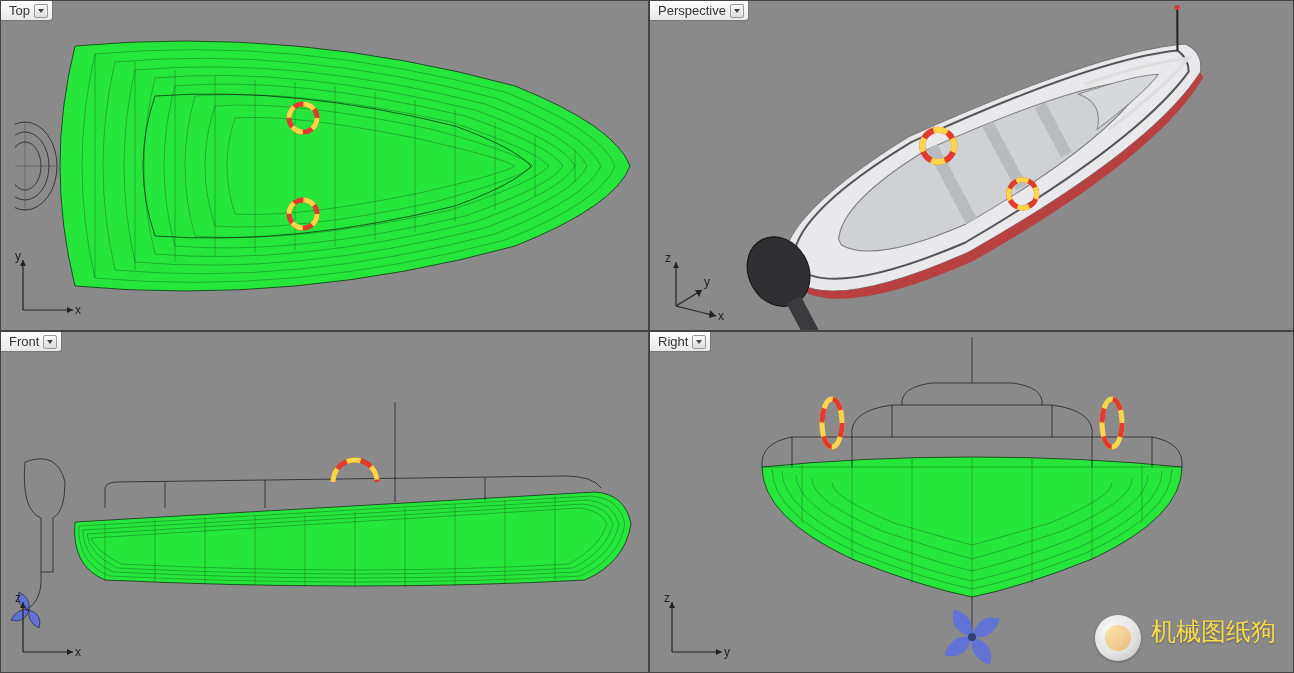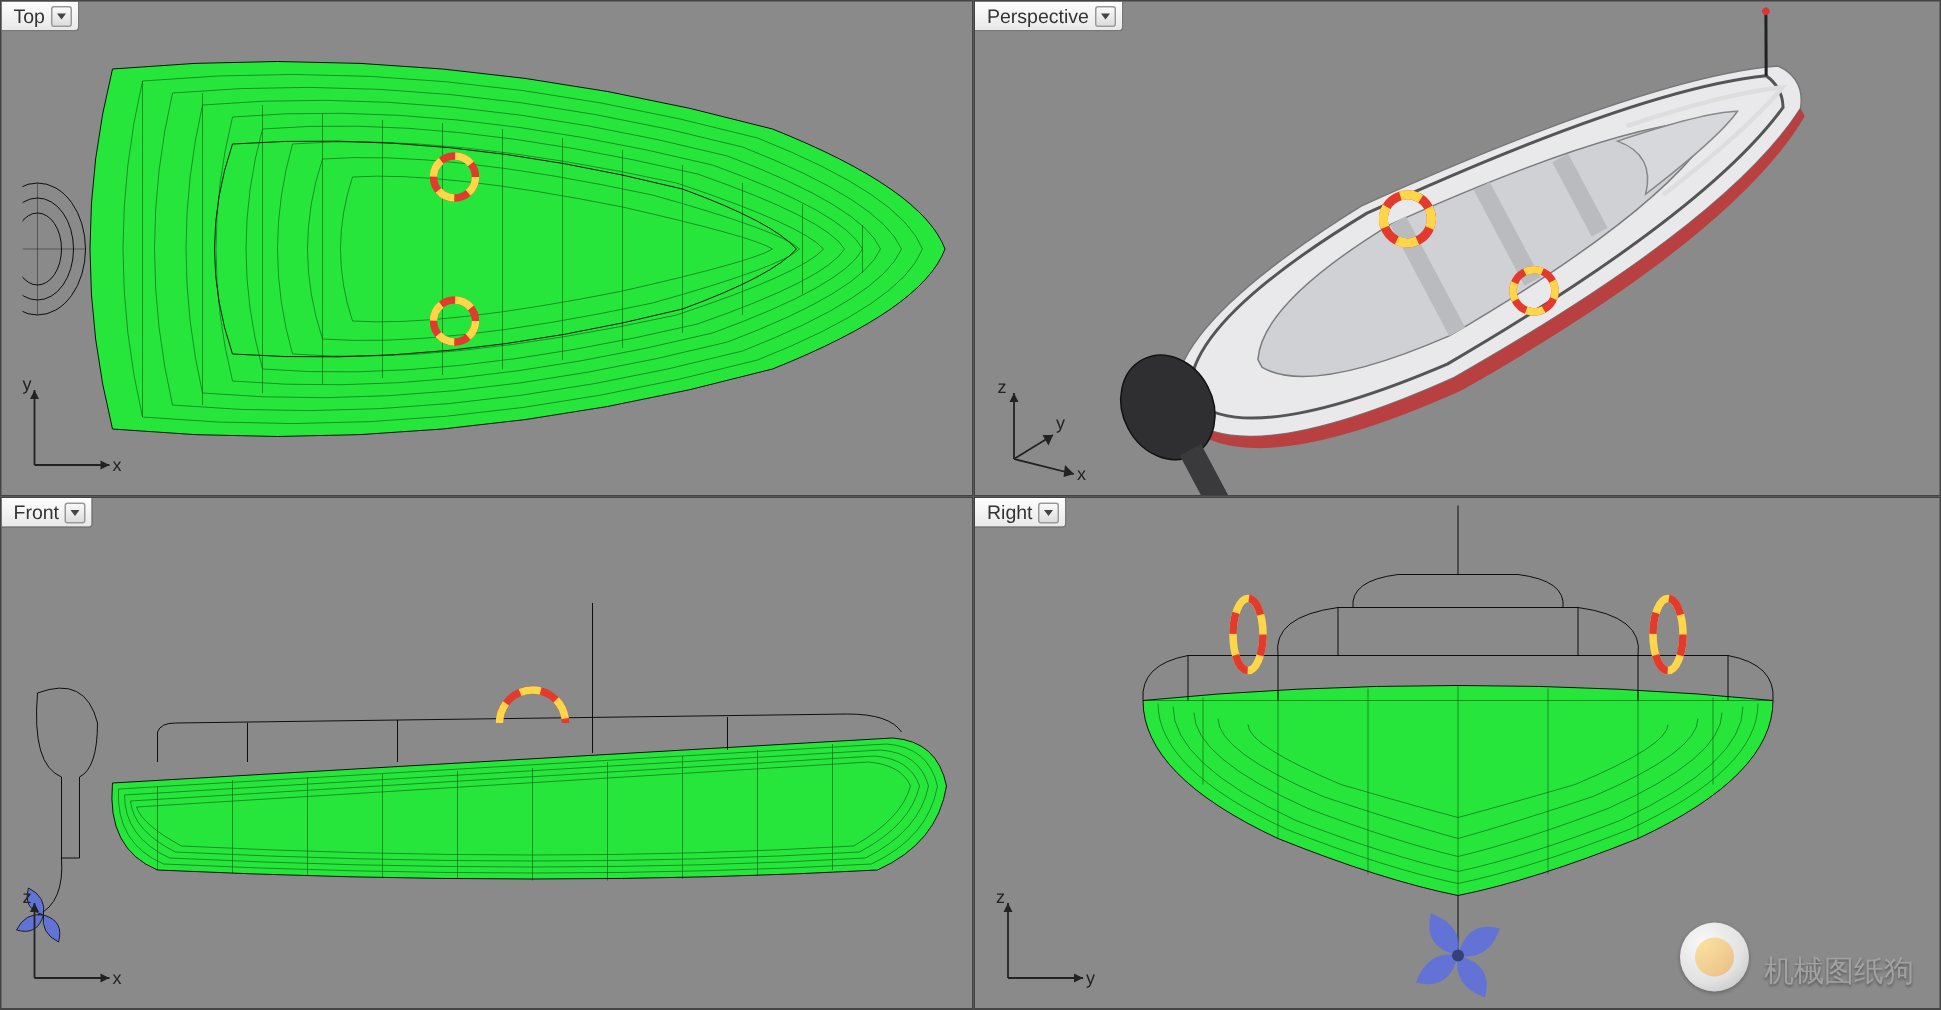--- a/index.html
+++ b/index.html
@@ -74,25 +74,25 @@
     overflow: hidden;
   }
   .wire-hull { stroke: #000; stroke-width: 0.6; }
   .wire-mesh { stroke: #000; stroke-width: 0.3; opacity: 0.85; }
   .hull-green { fill: #27e63b; }
   .watermark {
     position: absolute;
     right: 18px;
     bottom: 12px;
     display: flex;
-    align-items: flex-end;
+    align-items: flex-start;
     gap: 10px;
     z-index: 50;
-    color: #a3a3a3;
-    font-size: 20px;
+    color: #fde047;
+    font-size: 25px;
     font-weight: 400;
     text-shadow: 0 1px 2px rgba(0,0,0,.4);
     opacity: 0.95;
     pointer-events: none;
   }
   .wm-avatar {
     width: 46px;
     height: 46px;
     border-radius: 50%;
     background: radial-gradient(circle at 35% 30%, #fff, #e6e6e6 60%, #bbb);

